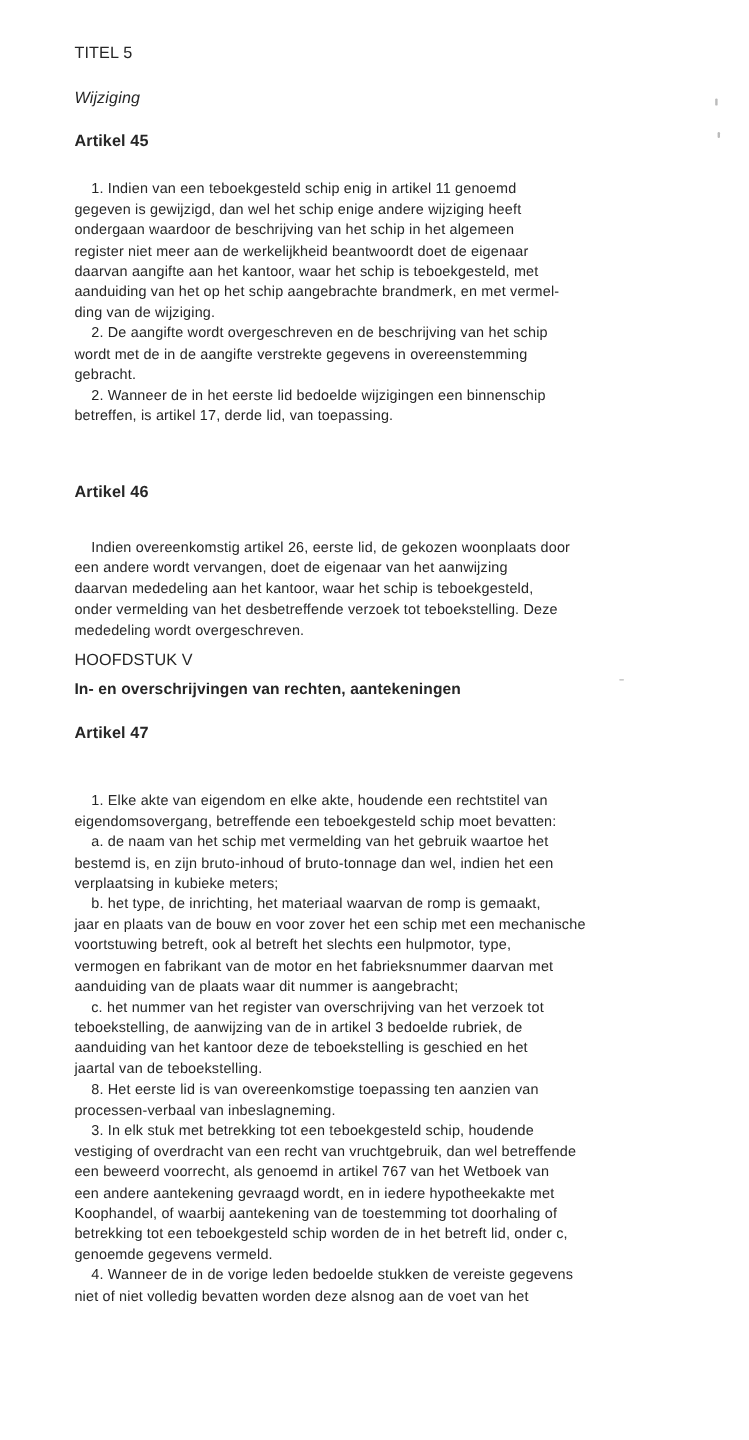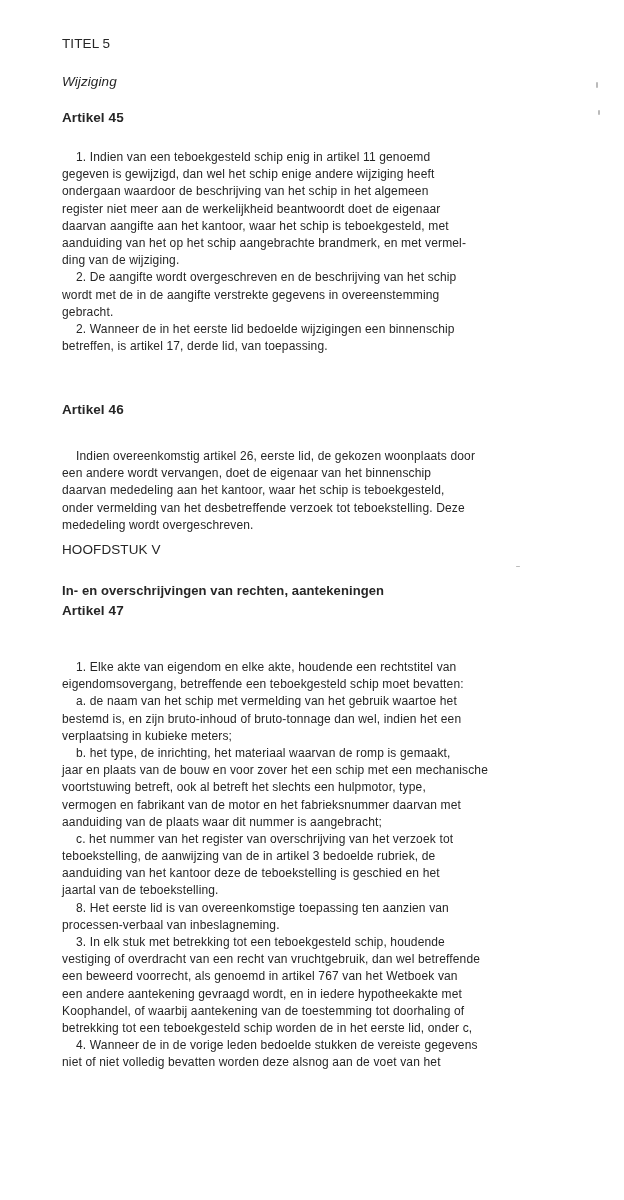--- a/index.html
+++ b/index.html
@@ -37,28 +37,28 @@
       <span class="line indent">2.  De aangifte wordt overgeschreven en de beschrijving van het schip</span>
       <span class="line">wordt met de in de aangifte verstrekte gegevens in overeenstemming</span>
       <span class="line">gebracht.</span>
       <span class="line indent">2.  Wanneer de in het eerste lid bedoelde wijzigingen een binnenschip</span>
       <span class="line">betreffen, is artikel 17, derde lid, van toepassing.</span>
     </div>
 
   <div class="heading bold" style="top:382px;margin-top:20px;">Artikel 46</div>
   <div class="para" style="top:448px;">
       <span class="line indent">Indien overeenkomstig artikel 26, eerste lid, de gekozen woonplaats door</span>
-      <span class="line">een andere wordt vervangen, doet de eigenaar van het binnenschip</span>
+      <span class="line">een andere wordt vervangen, doet de eigenaar van het aanwijzing</span>
       <span class="line">daarvan mededeling aan het kantoor, waar het schip is teboekgesteld,</span>
       <span class="line">onder vermelding van het desbetreffende verzoek tot teboekstelling. Deze</span>
       <span class="line">mededeling wordt overgeschreven.</span>
     </div>
 
   <div class="heading" style="top:542px;">HOOFDSTUK V</div>
-  <div class="heading" style="top:583px; font-weight:bold; font-size:13px;">In- en overschrijvingen van rechten, aantekeningen</div>
+  <div class="heading" style="top:566px; font-weight:bold; font-size:13px;">In- en overschrijvingen van rechten, aantekeningen</div>
   <div class="heading bold" style="top:583px;margin-top:20px;">Artikel 47</div>
   <div class="para" style="top:659px;">
       <span class="line indent">1.  Elke akte van eigendom en elke akte, houdende een rechtstitel van</span>
       <span class="line">eigendomsovergang, betreffende een teboekgesteld schip moet bevatten:</span>
       <span class="line indent">a.  de naam van het schip met vermelding van het gebruik waartoe het</span>
       <span class="line">bestemd is, en zijn bruto-inhoud of bruto-tonnage dan wel, indien het een</span>
       <span class="line">verplaatsing in kubieke meters;</span>
       <span class="line indent">b.  het type, de inrichting, het materiaal waarvan de romp is gemaakt,</span>
       <span class="line">jaar en plaats van de bouw en voor zover het een schip met een mechanische</span>
       <span class="line">voortstuwing betreft, ook al betreft het slechts een hulpmotor, type,</span>
@@ -68,21 +68,22 @@
       <span class="line">teboekstelling, de aanwijzing van de in artikel 3 bedoelde rubriek, de</span>
       <span class="line">aanduiding van het kantoor deze de teboekstelling is geschied en het</span>
       <span class="line">jaartal van de teboekstelling.</span>
       <span class="line indent">8.  Het eerste lid is van overeenkomstige toepassing ten aanzien van</span>
       <span class="line">processen-verbaal van inbeslagneming.</span>
       <span class="line indent">3.  In elk stuk met betrekking tot een teboekgesteld schip, houdende</span>
       <span class="line">vestiging of overdracht van een recht van vruchtgebruik, dan wel betreffende</span>
       <span class="line">een beweerd voorrecht, als genoemd in artikel 767 van het Wetboek van</span>
       <span class="line">een andere aantekening gevraagd wordt, en in iedere hypotheekakte met</span>
       <span class="line">Koophandel, of waarbij aantekening van de toestemming tot doorhaling of</span>
-      <span class="line">betrekking tot een teboekgesteld schip worden de in het eerste lid, onder c,</span>
+      <span class="line">betrekking tot een teboekgesteld schip worden de in het betreft lid, onder c,</span>
+      <span class="line">genoemde gegevens vermeld.</span>
       <span class="line indent">4.  Wanneer de in de vorige leden bedoelde stukken de vereiste gegevens</span>
       <span class="line">niet of niet volledig bevatten worden deze alsnog aan de voet van het</span>
     </div>
 </div>
 
 <div class="speck" style="left:596px; top:82px; width:2px; height:6px;"></div>
 <div class="speck" style="left:598px; top:110px; width:2px; height:5px;"></div>
 <div class="speck" style="left:516px; top:566px; width:4px; height:1px;"></div>
 
 </body></html>

